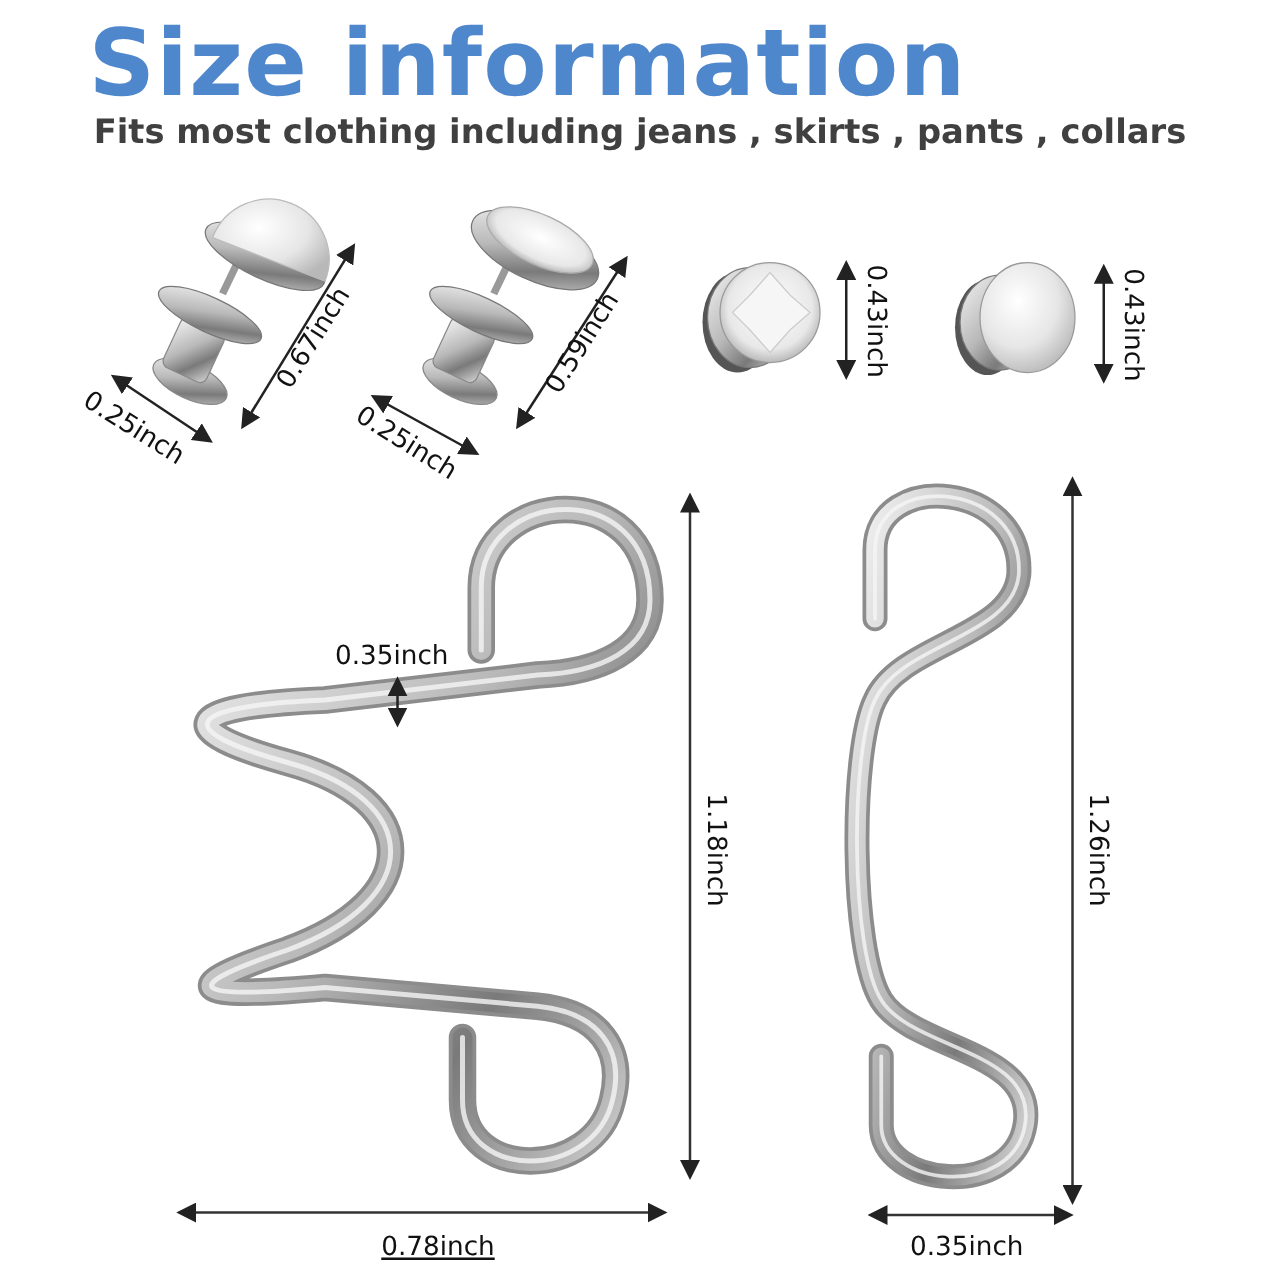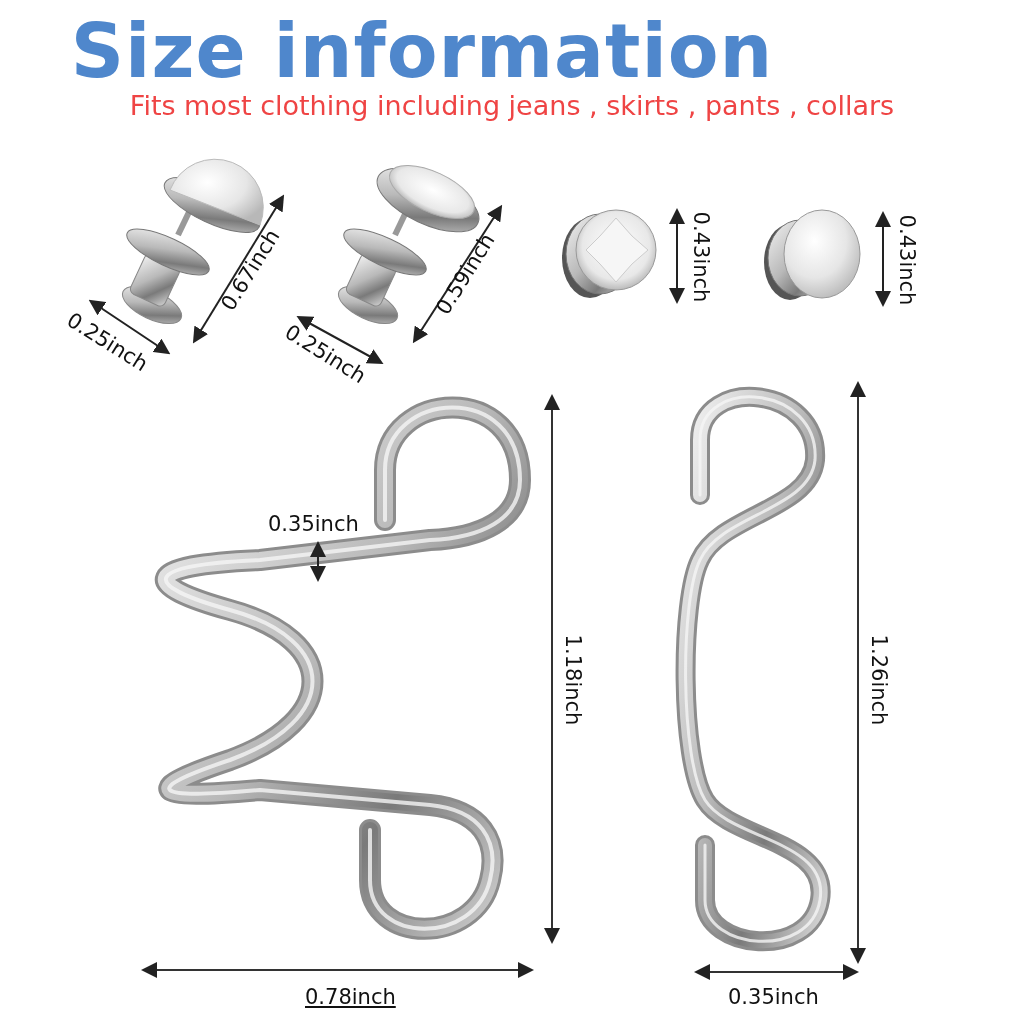--- a/index.html
+++ b/index.html
@@ -1,18 +1,18 @@
 <!DOCTYPE html>
 <html><head>
 <meta charset="utf-8">
 <style>
   html, body { margin:0; padding:0; background:#ffffff; }
   body { width:1024px; height:1024px; position:relative; overflow:hidden; font-family:"DejaVu Sans", sans-serif; }
   .title { position:absolute; left:0; width:844px; top:10px; text-align:center; font-family:"DejaVu Sans", sans-serif; font-weight:bold; font-size:74px; color:#4f87cc; letter-spacing:1px; line-height:82px; }
-  .subtitle { position:absolute; left:0; width:1024px; top:88px; text-align:center; font-family:"DejaVu Sans", sans-serif; font-size:27px; color:#ef4444; line-height:36px; }
+  .subtitle { position:absolute; left:0; width:1024px; top:88px; text-align:center; font-family:"DejaVu Sans", sans-serif; font-size:27px; color:#404040; line-height:36px;font-weight:bold; }
   .lbl { position:absolute; font-family:"DejaVu Sans", sans-serif; font-size:21px; color:#111; white-space:nowrap; transform-origin:center center; }
   svg.art { position:absolute; left:0; top:0; }
 </style>
 </head>
 <body>
 
 <div class="title">Size information</div>
 <div class="subtitle">Fits most clothing including jeans , skirts , pants , collars</div>
 
 <svg class="art" width="1024" height="1024" viewBox="0 0 1024 1024">

